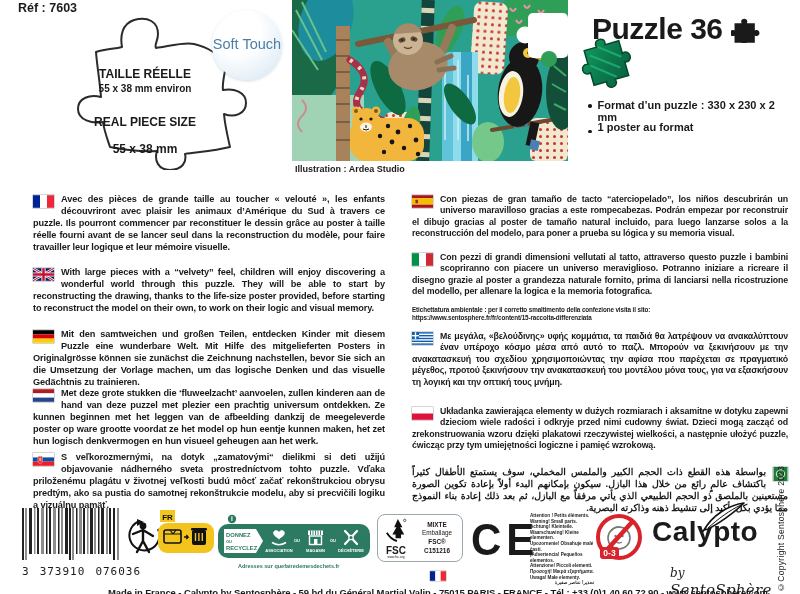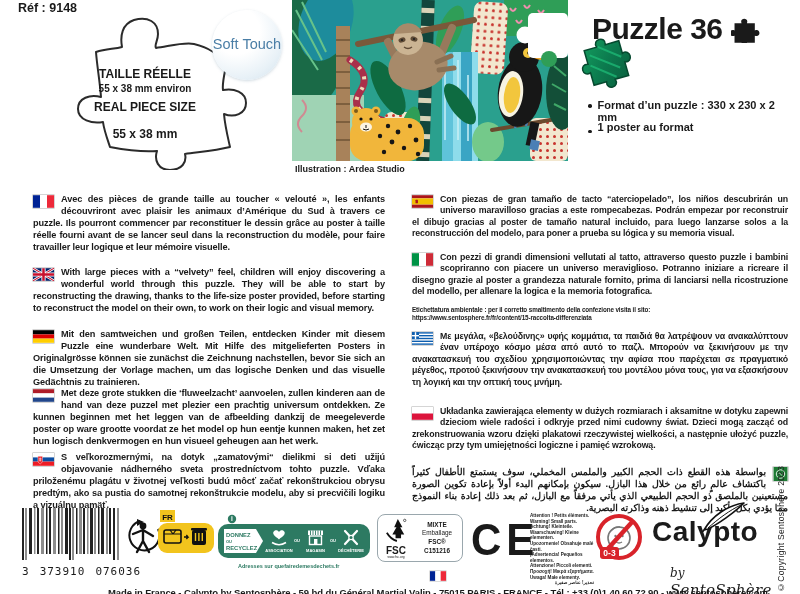--- a/index.html
+++ b/index.html
@@ -37,34 +37,34 @@
   .brand-sento{font-family:"DejaVu Serif",serif;font-style:italic;font-size:15px;letter-spacing:.3px;}
   .copyright-v{writing-mode:vertical-rl;transform:rotate(180deg);font-size:8.5px;color:#222;letter-spacing:.3px;}
   .address{display:flex;align-items:center;gap:6px;font-size:9.5px;font-weight:700;letter-spacing:-.1px;flex-direction:column;}
   .address .flag-s{width:16px;height:10px;box-shadow:0 0 0 .5px #bbb;flex:none;}
   .recycle-url{font-size:5.5px;font-weight:700;color:#2d7a62;}
   .ref{font-size:12.5px;font-weight:700;}
 </style>
 </head>
 <body>
 
-<div class="abs ref" style="left:18px;top:1px;">Réf : 9148</div>
+<div class="abs ref" style="left:18px;top:1px;">Réf : 7603</div>
 
 <svg class="abs" style="left:22px;top:8px;" width="238" height="162" viewBox="0 0 238 162">
   <path d="M74,44 C84,41 92,41 100,39 C98,28 100,16 112,12 C126,8 136,14 136,26 C136,33 132,37 134,40
            C148,38 162,34 172,36 C186,39 198,47 204,58
            C202,68 200,76 201,82 C212,80 224,84 224,95 C224,106 212,110 202,106
            C203,118 206,130 208,139 C192,143 176,144 163,146
            C165,154 160,162 148,162 C136,162 132,152 135,143 C124,144 104,142 88,139
            C85,130 82,122 81,114 C70,116 56,112 56,101 C56,90 68,86 79,89 C78,74 75,58 74,44 Z" fill="#ffffff" stroke="#2b2b2b" stroke-width="2" stroke-linejoin="round" stroke-linecap="round"></path>
 </svg>
 <div class="abs piece-text" style="left:70px;top:68px;width:150px;">
   <div class="b" style="font-size:12px;">TAILLE RÉELLE</div>
   <div class="b" style="font-size:10px;margin-top:2px;">55 x 38 mm environ</div>
-  <div class="b" style="font-size:12px;margin-top:7px;">REAL PIECE SIZE</div>
+  <div class="b" style="font-size:12px;margin-top:22px;">REAL PIECE SIZE</div>
   <div class="b" style="font-size:12px;margin-top:14px;">55 x 38 mm</div>
 </div>
 
 <div class="abs soft-touch" style="left:212px;top:10px;">
   <span>Soft Touch</span>
 </div>
 
 <svg class="abs" style="left:292px;top:0;" width="276" height="161" viewBox="0 0 276 161">
   <defs>
     <pattern id="jdots" width="7" height="7" patternUnits="userSpaceOnUse">

